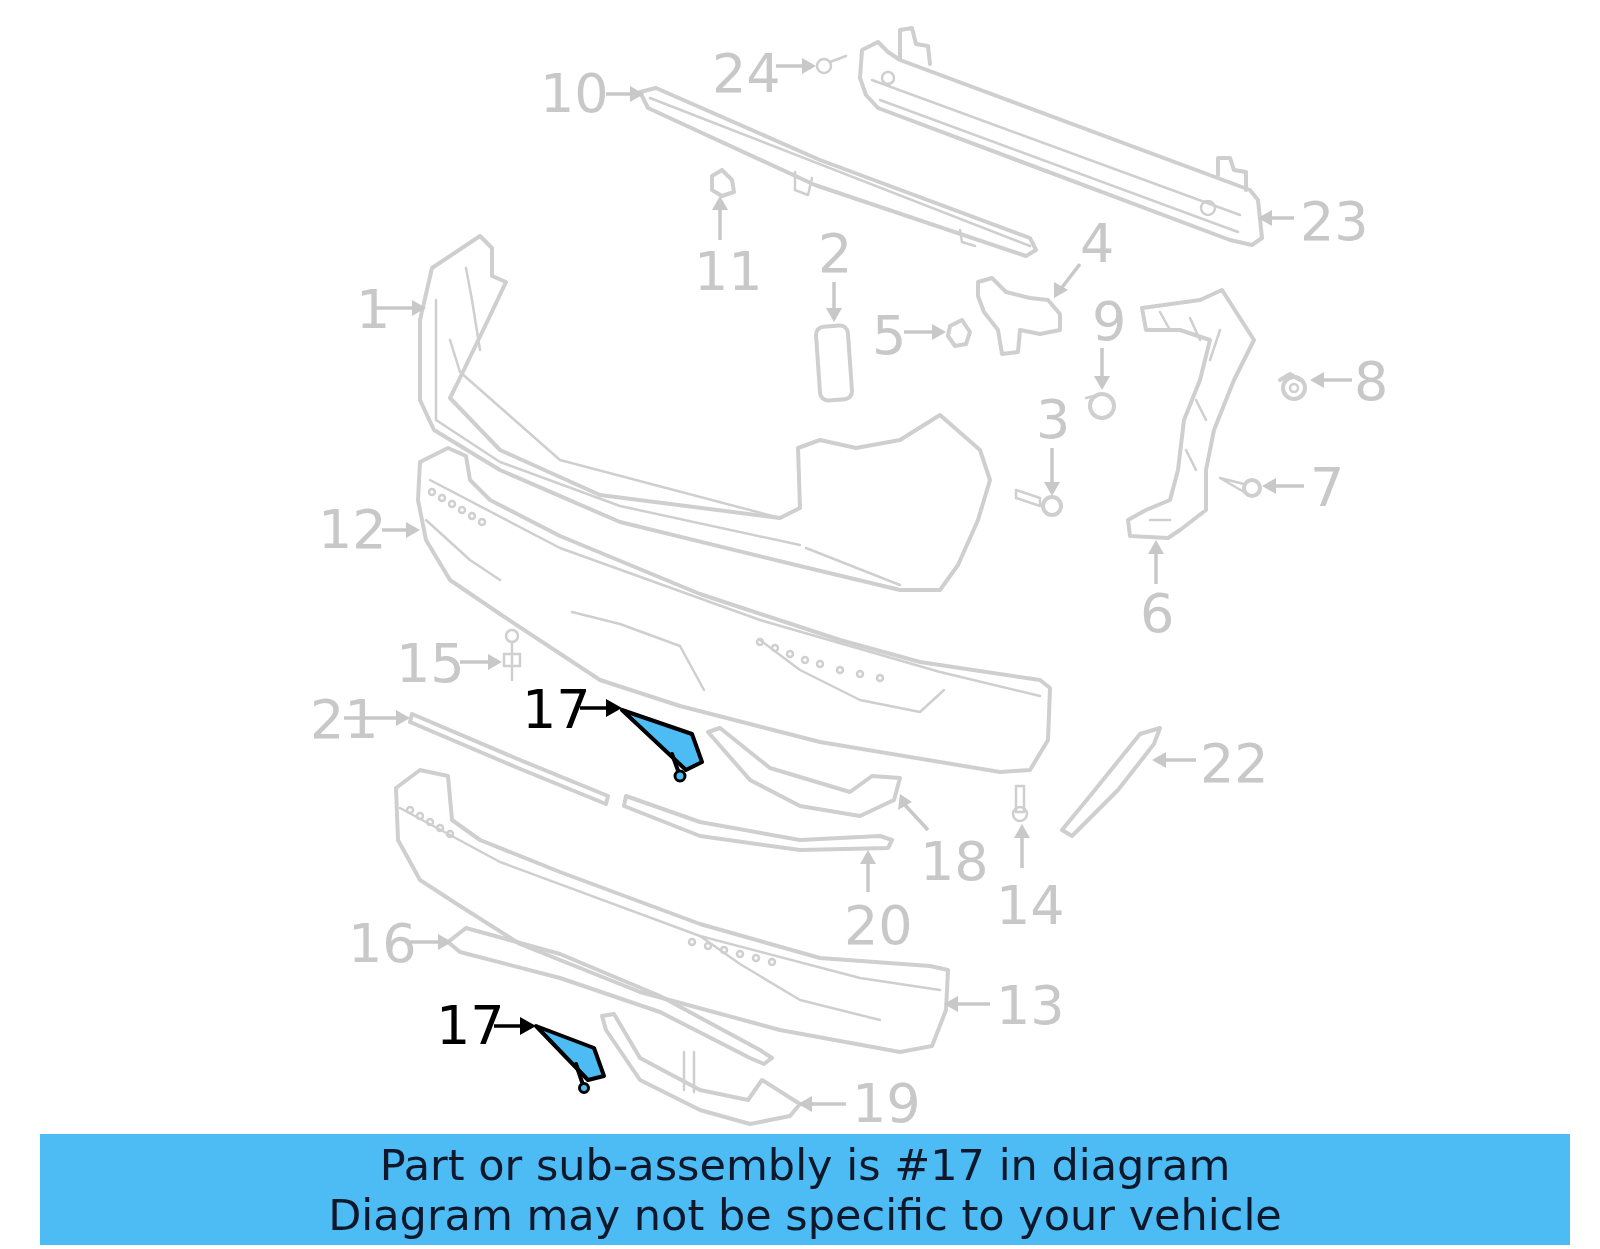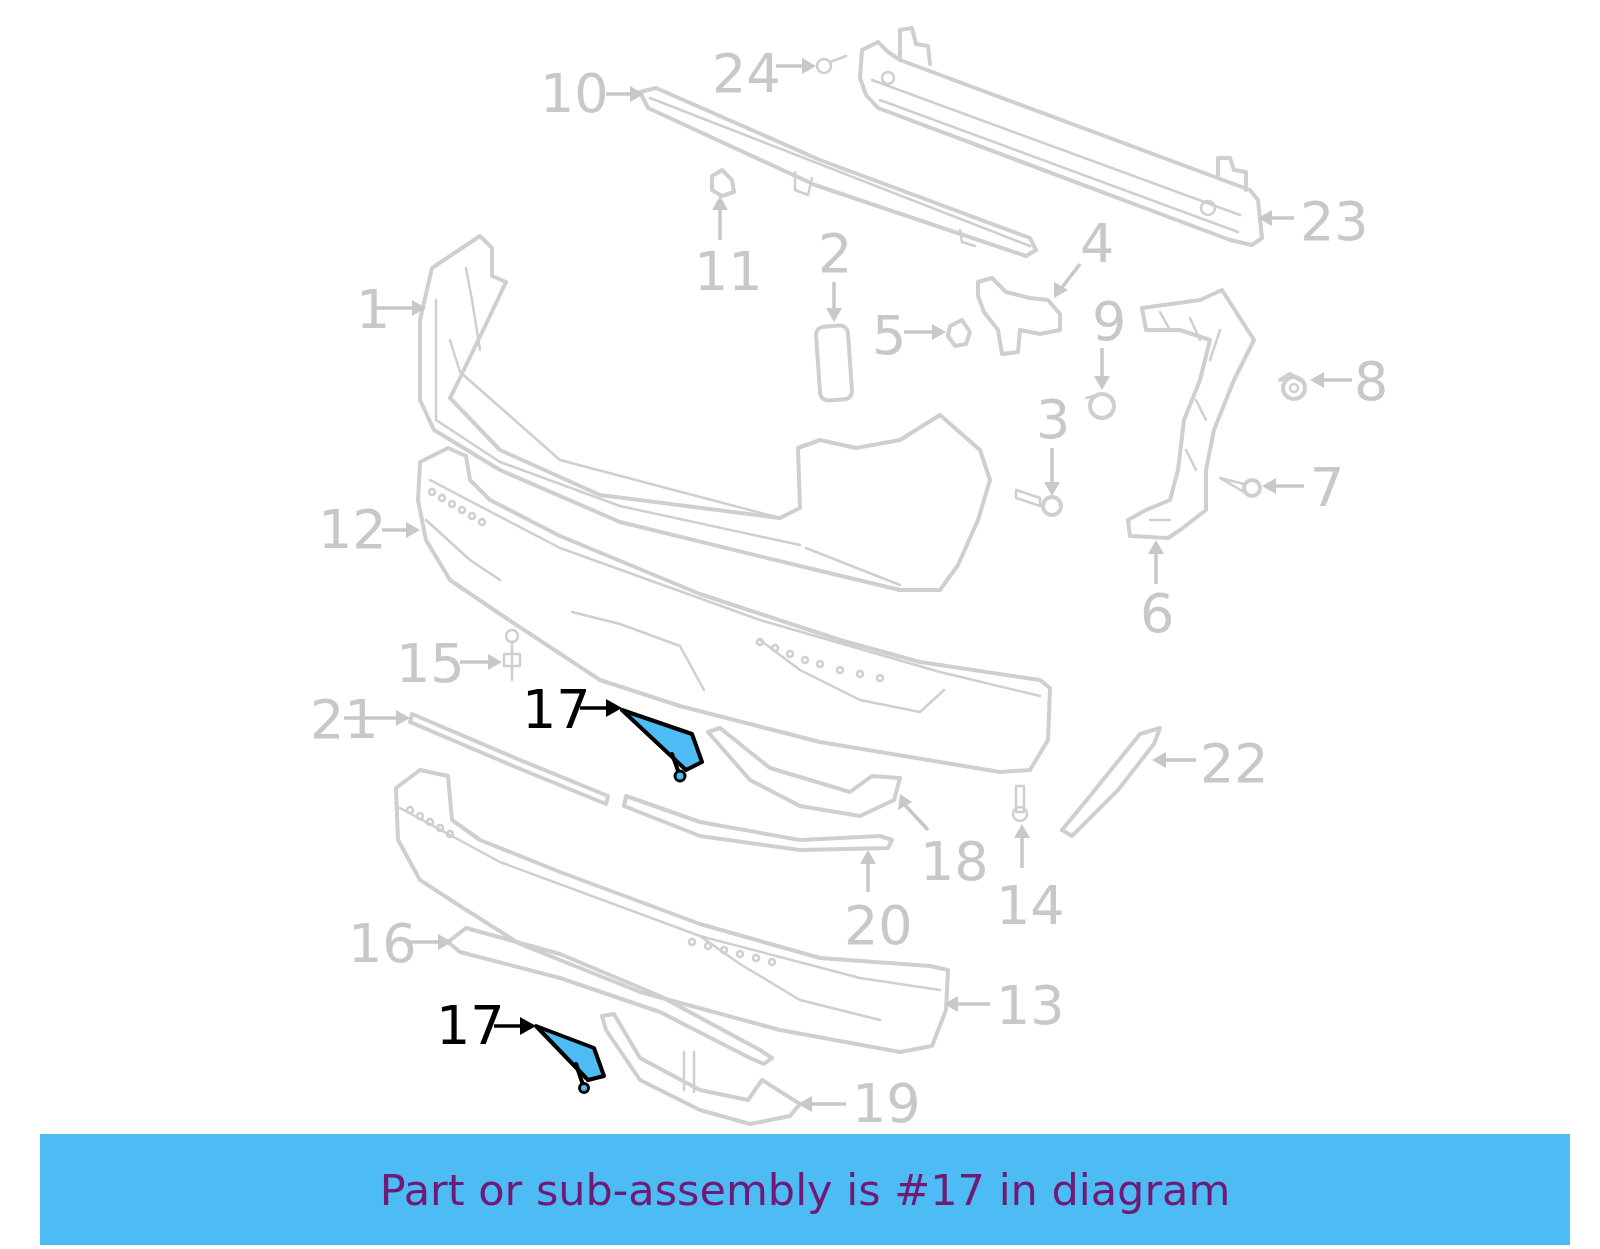--- a/index.html
+++ b/index.html
@@ -10,21 +10,21 @@
     .arrow { stroke: #c8c8c8; stroke-width: 3.5; fill: none; }
     .arrowhead { fill: #c8c8c8; }
     .callout { font-family: "DejaVu Sans", sans-serif; font-size: 54px; fill: #c8c8c8; }
     .hl-callout { font-family: "DejaVu Sans", sans-serif; font-size: 54px; fill: #000000; }
     .hl-arrow { stroke: #000; stroke-width: 3.5; fill: none; }
     .hl-arrowhead { fill: #000; }
     .hl-part { fill: #4dbcf4; stroke: #000; stroke-width: 4; stroke-linejoin: round; }
     .hl-stem { fill: none; stroke: #000; stroke-width: 4; stroke-linecap: round; }
     #banner {
       position: absolute; left: 40px; top: 1134px; width: 1530px; height: 111px;
-      background: #4dbcf4; color: #701a75;
+      background: #4dbcf4; color: #0f172a;
       display: flex; flex-direction: column; align-items: center; justify-content: center;
       font-family: "DejaVu Sans", sans-serif; font-size: 43px; line-height: 50px;
     }
     #banner span { display: block; text-align: center; }
   </style>
 </head>
 <body>
 
 <svg id="diagram" viewBox="0 0 1600 1130" xmlns="http://www.w3.org/2000/svg">
 
@@ -313,13 +313,14 @@
   </g>
   <g>
     <text class="hl-callout" x="436" y="1044">17</text>
     <line class="hl-arrow" x1="494" y1="1026" x2="522" y2="1026"></line>
     <polygon class="hl-arrowhead" points="536,1026 520,1017 520,1035"></polygon>
   </g>
 </svg>
 
 <div id="banner">
   <span>Part or sub-assembly is #17 in diagram</span>
+  <span>Diagram may not be specific to your vehicle</span>
 </div>
 
 </body></html>

